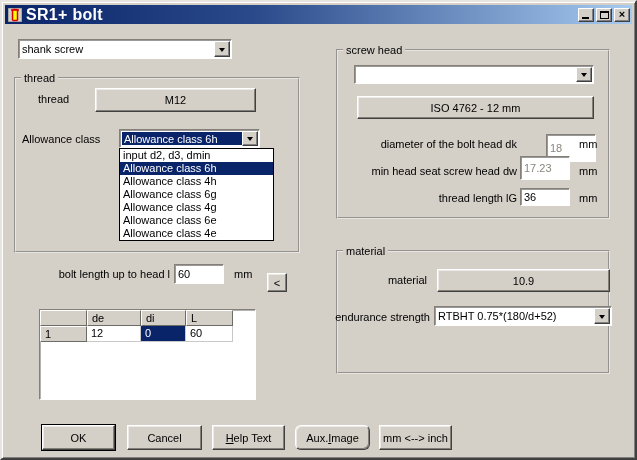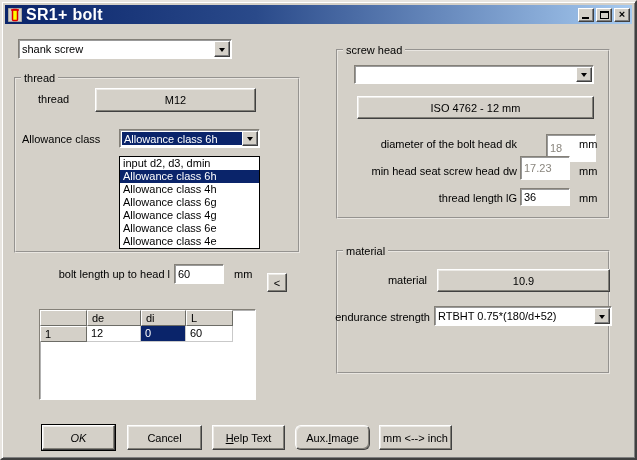--- a/index.html
+++ b/index.html
@@ -104,21 +104,21 @@
   </fieldset>
   <span class="label" style="left:36px;top:91px;">thread</span>
   <button class="btn" style="left:93px;top:86px;width:161px;height:24px;">M12</button>
   <span class="label" style="left:20px;top:131px;">Allowance class</span>
   <div class="combo sunken sel" style="left:117px;top:127px;width:141px;height:19px;">
     <span class="combo-text">Allowance class 6h</span>
     <span class="combo-btn">
         <span class="arr"></span>
       </span>
   </div>
-  <div class="list" style="left:117px;top:146px;width:141px;height:93px;margin-top:8px;">
+  <div class="list" style="left:117px;top:146px;width:155px;height:93px;">
     <div class="list-item">input d2, d3, dmin</div>
     <div class="list-item selected">Allowance class 6h</div>
     <div class="list-item">Allowance class 4h</div>
     <div class="list-item">Allowance class 6g</div>
     <div class="list-item">Allowance class 4g</div>
     <div class="list-item">Allowance class 6e</div>
     <div class="list-item">Allowance class 4e</div>
   </div>
 
   <fieldset class="group" style="left:334px;top:42px;width:274px;height:175px;">
@@ -169,21 +169,21 @@
   <span class="label r" style="left:330px;top:272px;width:95px;">material</span>
   <button class="btn" style="left:435px;top:267px;width:173px;height:23px;">10.9</button>
   <span class="label r" style="left:328px;top:309px;width:100px;">endurance strength</span>
   <div class="combo sunken" style="left:432px;top:304px;width:178px;height:20px;">
     <span class="combo-text">RTBHT 0.75*(180/d+52)</span>
     <span class="combo-btn">
         <span class="arr"></span>
       </span>
   </div>
 
-  <button class="btn default" style="left:40px;top:423px;width:73px;height:25px;font-style:italic;">OK</button>
+  <button class="btn default" style="left:40px;top:423px;width:73px;height:25px;">OK</button>
   <button class="btn" style="left:125px;top:423px;width:75px;height:25px;">Cancel</button>
   <button class="btn" style="left:210px;top:423px;width:73px;height:25px;">
       <span class="u">H</span>
       <span>elp Text</span>
     </button>
   <button class="btn" style="left:293px;top:423px;width:75px;height:25px;border-radius:6px;">
       <span>Aux. </span>
       <span class="u">I</span>
       <span>mage</span>
     </button>

